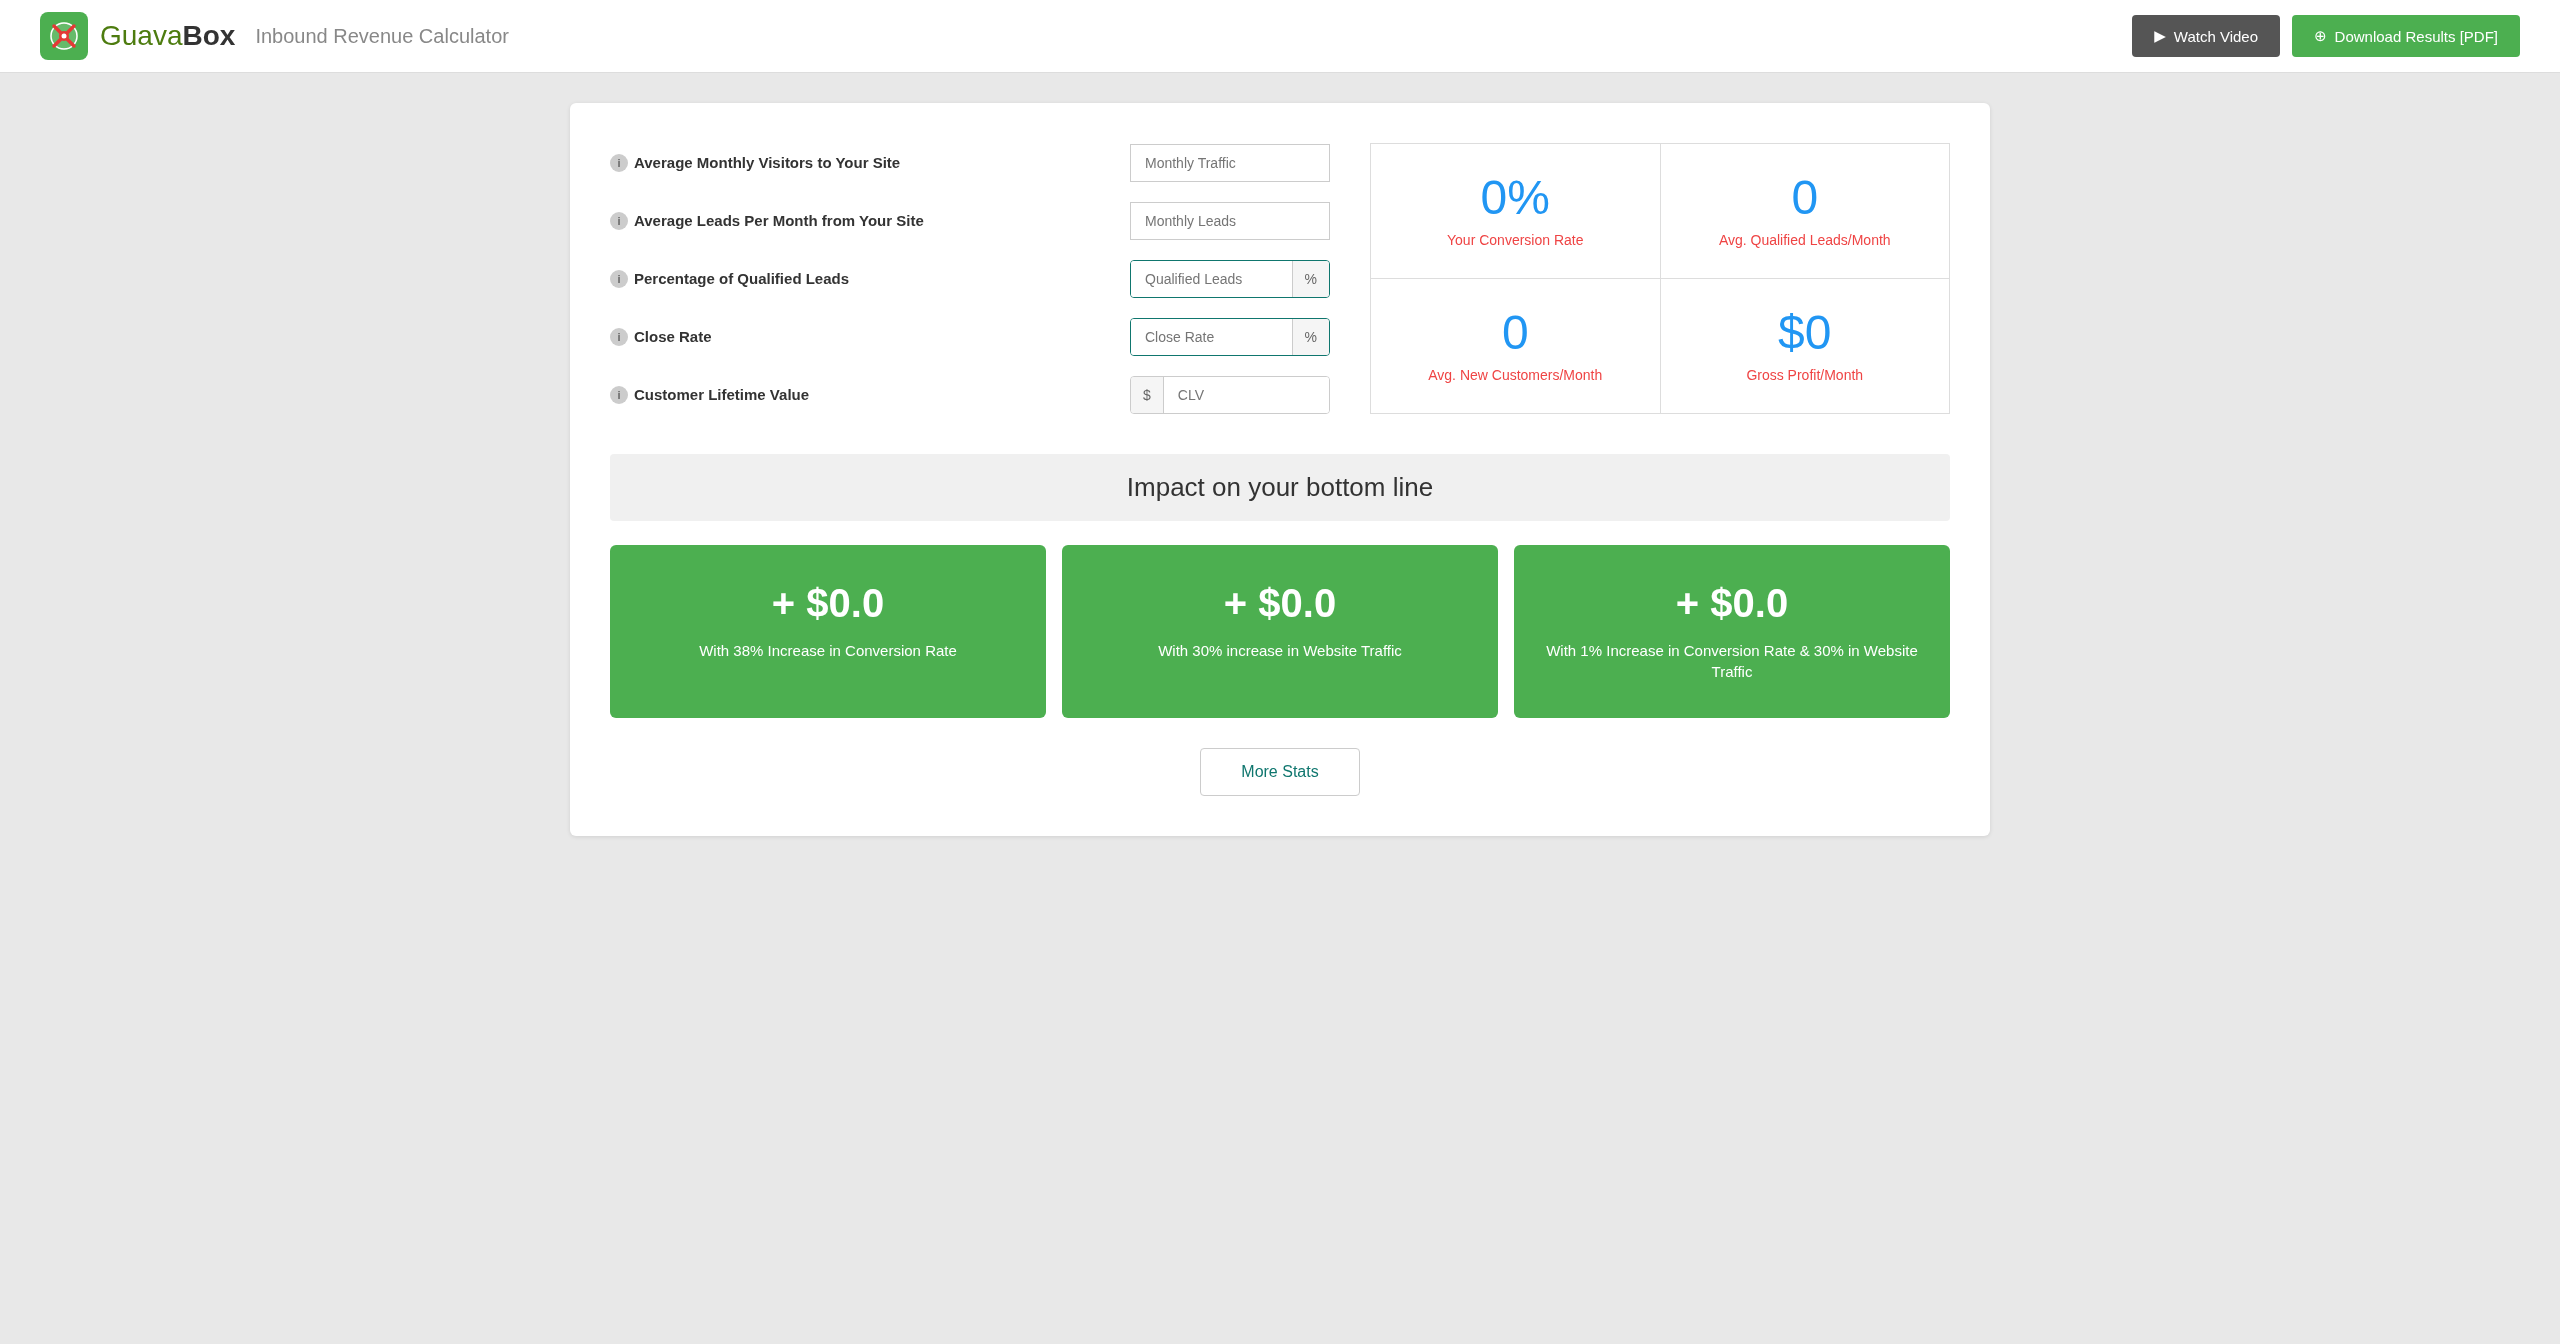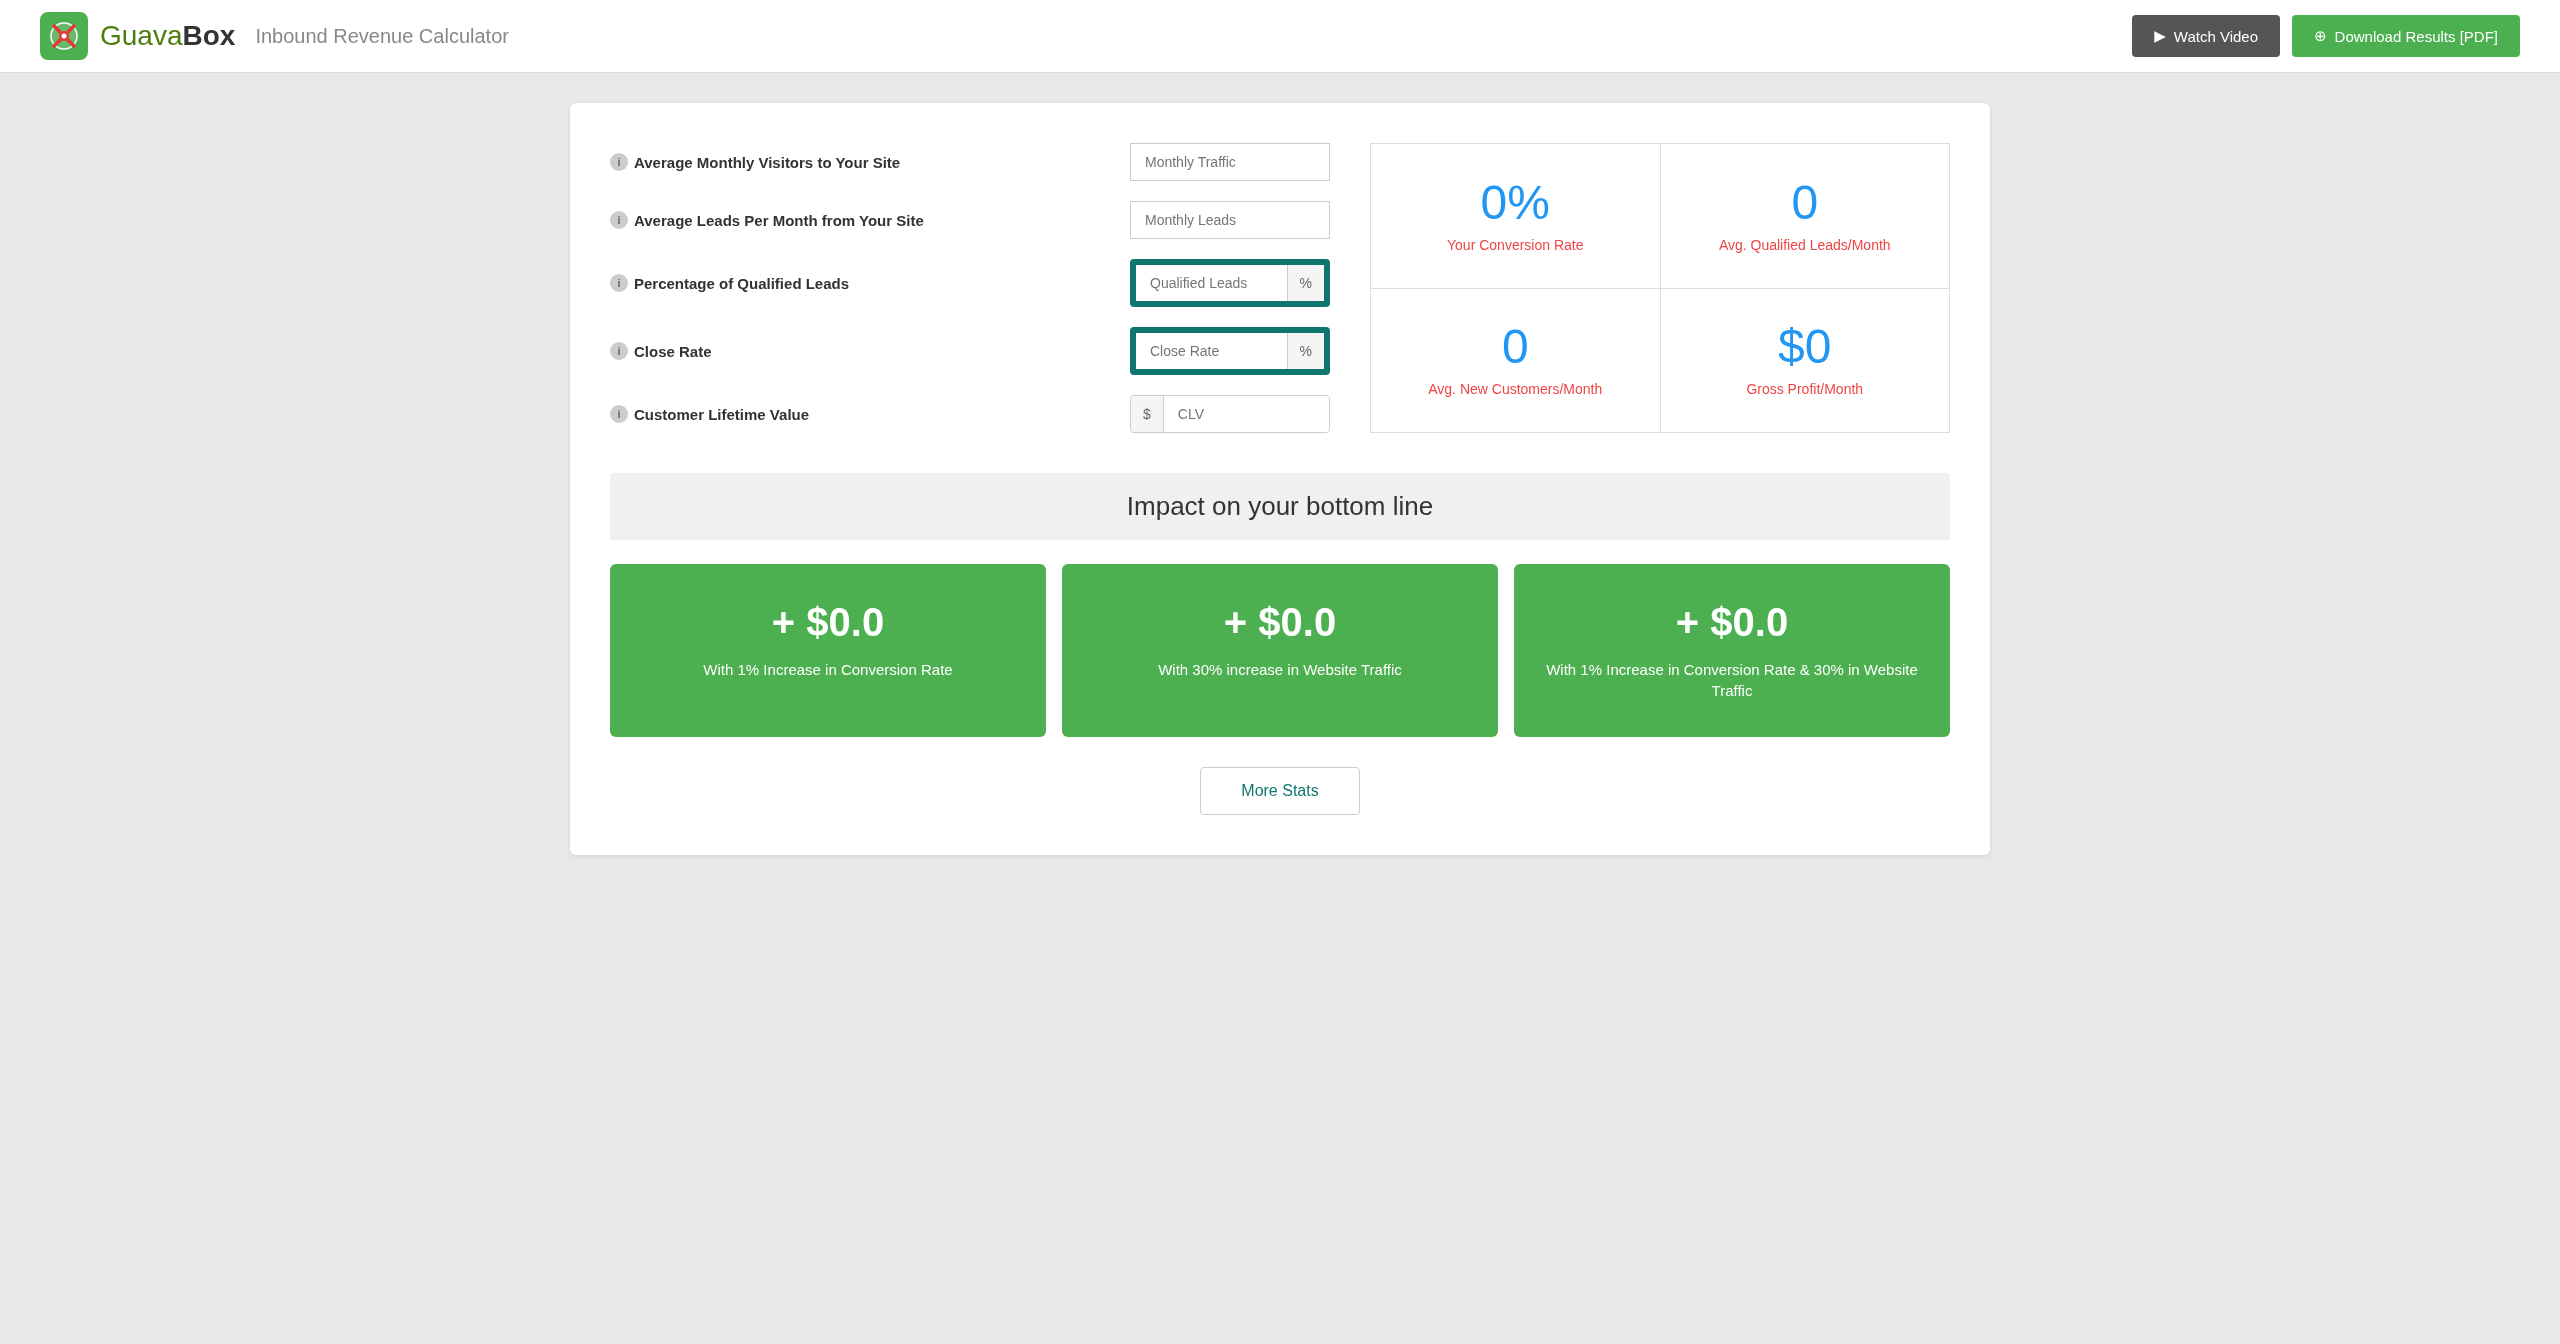--- a/index.html
+++ b/index.html
@@ -131,21 +131,21 @@
       border-radius: 0;
       padding: 10px 14px;
       font-size: 14px;
       color: #999;
       width: 200px;
       outline: none;
     }
 
     .input-with-suffix {
       display: flex;
-      border: 6px solid #0f766e;
+      border: 1px solid #0f766e;
       border-radius: 4px;
       overflow: hidden;
       width: 200px;
     }
     .input-with-suffix input {
       border: none;
       padding: 10px 14px;
       font-size: 14px;
       color: #999;
       flex: 1;
@@ -409,21 +409,21 @@
 
       </div>
     </div>
 
     <div class="impact-header">Impact on your bottom line</div>
 
     <div class="impact-cards">
 
       <div class="impact-card">
         <div class="impact-amount">+ $0.0</div>
-        <div class="impact-desc">With 1% Increase in Conversion Rate</div>
+        <div class="impact-desc">With 38% Increase in Conversion Rate</div>
       </div>
 
       <div class="impact-card">
         <div class="impact-amount">+ $0.0</div>
         <div class="impact-desc">With 30% increase in Website Traffic</div>
       </div>
 
       <div class="impact-card">
         <div class="impact-amount">+ $0.0</div>
         <div class="impact-desc">With 1% Increase in Conversion Rate &amp; 30% in Website Traffic</div>

